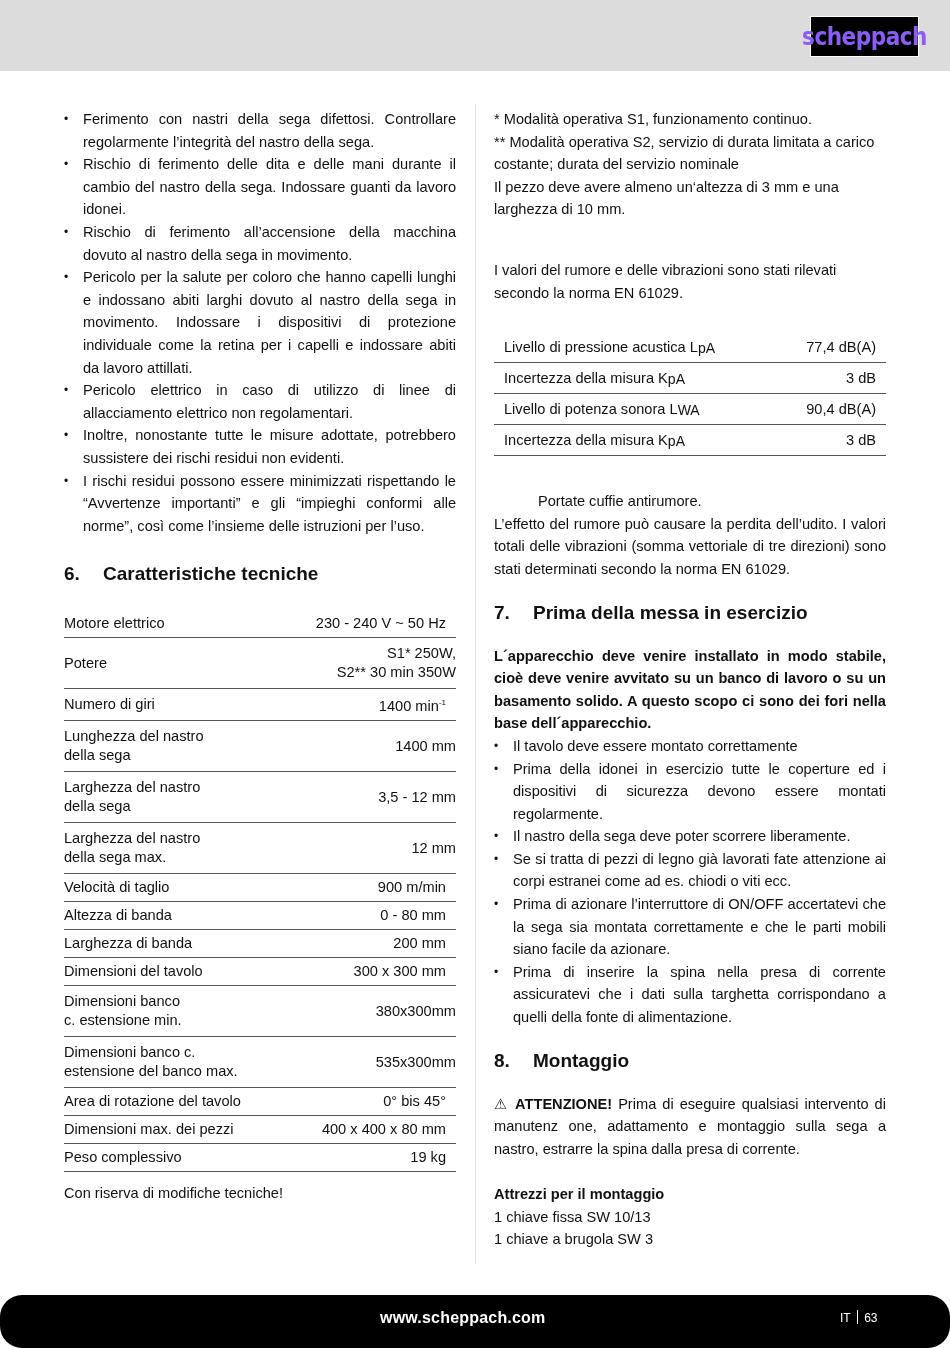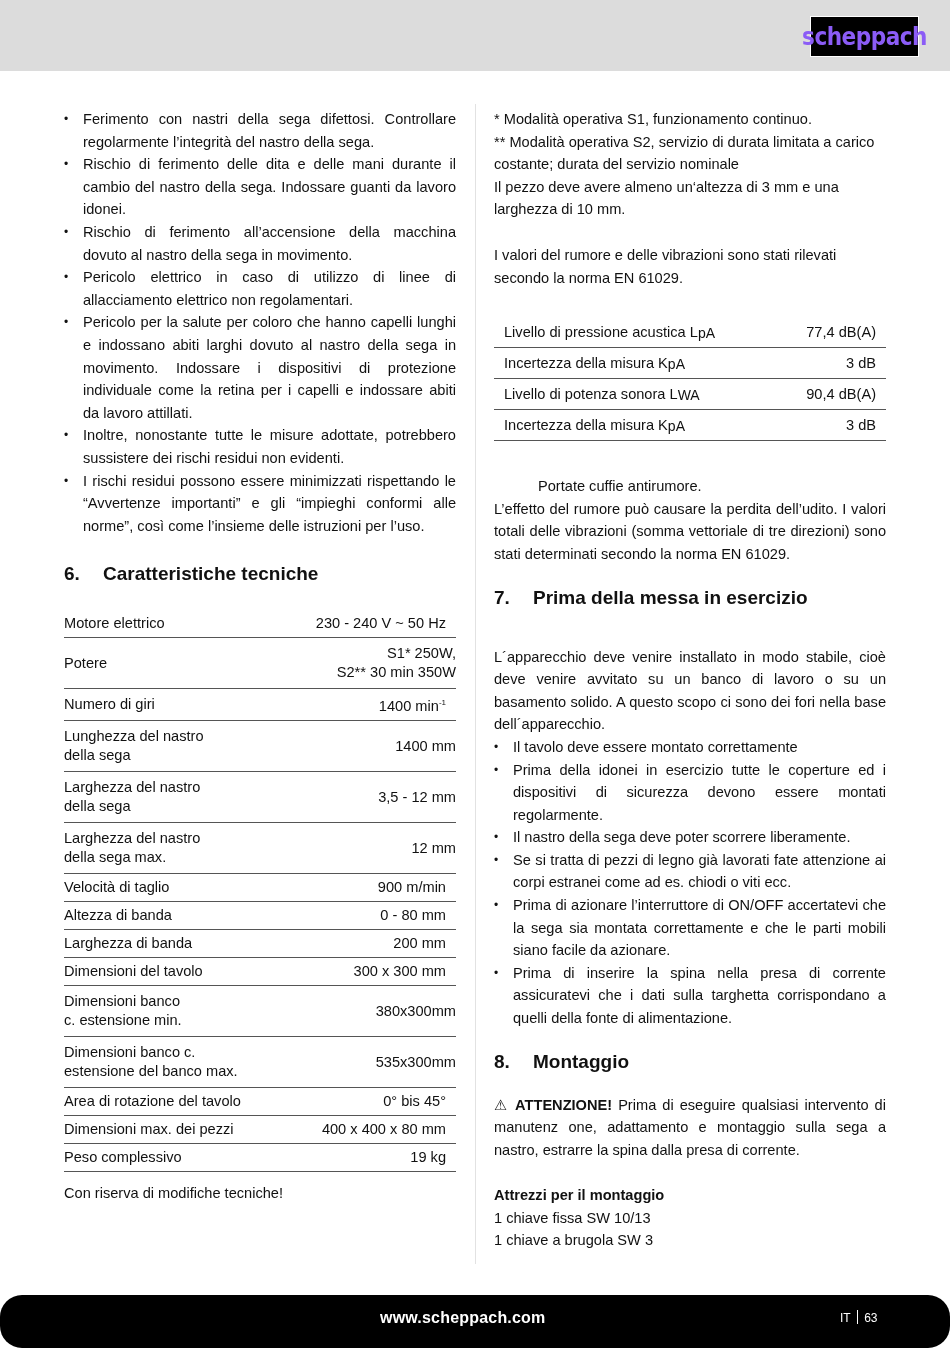--- a/index.html
+++ b/index.html
@@ -44,22 +44,22 @@
   <div class="logo">scheppach</div>
 </div>
 
 <div class="col-divider"></div>
 
 <div class="col col-left">
   <ul class="bullets">
     <li>Ferimento con nastri della sega difettosi. Controllare regolarmente l’integrità del nastro della sega.</li>
     <li>Rischio di ferimento delle dita e delle mani durante il cambio del nastro della sega. Indossare guanti da lavoro idonei.</li>
     <li>Rischio di ferimento all’accensione della macchina dovuto al nastro della sega in movimento.</li>
+    <li>Pericolo per la salute per coloro che hanno capelli lunghi e indossano abiti larghi dovuto al nastro della sega in movimento. Indossare i dispositivi di protezione individuale come la retina per i capelli e indossare abiti da lavoro attillati.</li>
     <li>Pericolo elettrico in caso di utilizzo di linee di allacciamento elettrico non regolamentari.</li>
-    <li>Pericolo per la salute per coloro che hanno capelli lunghi e indossano abiti larghi dovuto al nastro della sega in movimento. Indossare i dispositivi di protezione individuale come la retina per i capelli e indossare abiti da lavoro attillati.</li>
     <li>Inoltre, nonostante tutte le misure adottate, potrebbero sussistere dei rischi residui non evidenti.</li>
     <li>I rischi residui possono essere minimizzati rispettando le “Avvertenze importanti” e gli “impieghi conformi alle norme”, così come l’insieme delle istruzioni per l’uso.</li>
   </ul>
 
   <h2 class="h2" style="margin-top:25px;">
     <span class="num">6.</span>
     <span>Caratteristiche tecniche</span>
   </h2>
 
   <table class="spec" style="margin-top:24px;">
@@ -130,21 +130,21 @@
     </tbody>
   </table>
 
   <p style="margin-top:10px;">Con riserva di modifiche tecniche!</p>
 </div>
 
 <div class="col col-right">
   <p>* Modalità operativa S1, funzionamento continuo.</p>
   <p>** Modalità operativa S2, servizio di durata limitata a carico costante; durata del servizio nominale</p>
   <p>Il pezzo deve avere almeno un‘altezza di 3 mm e una larghezza di 10 mm.</p>
-  <p style="margin-top:23px;">I valori del rumore e delle vibrazioni sono stati rilevati secondo la norma EN 61029.</p>
+  <p style="margin-top:38px;">I valori del rumore e delle vibrazioni sono stati rilevati secondo la norma EN 61029.</p>
 
   <table class="noise" style="margin-top:28px;">
     <tbody>
       <tr>
         <td><span>Livello di pressione acustica L</span><sub>pA</sub></td>
         <td class="v">77,4 dB(A)</td>
       </tr>
       <tr>
         <td><span>Incertezza della misura K</span><sub>pA</sub></td>
         <td class="v">3 dB</td>
@@ -161,21 +161,21 @@
   </table>
 
   <p style="margin-top:34px;margin-left:44px;">Portate cuffie antirumore.</p>
   <p class="just">L’effetto del rumore può causare la perdita dell’udito. I valori totali delle vibrazioni (somma vettoriale di tre direzioni) sono stati determinati secondo la norma EN 61029.</p>
 
   <h2 class="h2" style="margin-top:20px;">
     <span class="num">7.</span>
     <span>Prima della messa in esercizio</span>
   </h2>
 
-  <p class="just" style="margin-top:36px;">L´apparecchio deve venire installato in modo stabile, cioè deve venire avvitato su un banco di lavoro o su un basamento solido. A questo scopo ci sono dei fori nella base dell´apparecchio.</p>
+  <p class="just" style="margin-top:20px;font-weight:bold;">L´apparecchio deve venire installato in modo stabile, cioè deve venire avvitato su un banco di lavoro o su un basamento solido. A questo scopo ci sono dei fori nella base dell´apparecchio.</p>
   <ul class="bullets">
     <li>Il tavolo deve essere montato correttamente</li>
     <li>Prima della idonei in esercizio tutte le coperture ed i dispositivi di sicurezza devono essere montati regolarmente.</li>
     <li>Il nastro della sega deve poter scorrere liberamente.</li>
     <li>Se si tratta di pezzi di legno già lavorati fate attenzione ai corpi estranei come ad es. chiodi o viti ecc.</li>
     <li>Prima di azionare l’interruttore di ON/OFF accertatevi che la sega sia montata correttamente e che le parti mobili siano facile da azionare.</li>
     <li>Prima di inserire la spina nella presa di corrente assicuratevi che i dati sulla targhetta corrispondano a quelli della fonte di alimentazione.</li>
   </ul>
 
   <h2 class="h2" style="margin-top:20px;">

